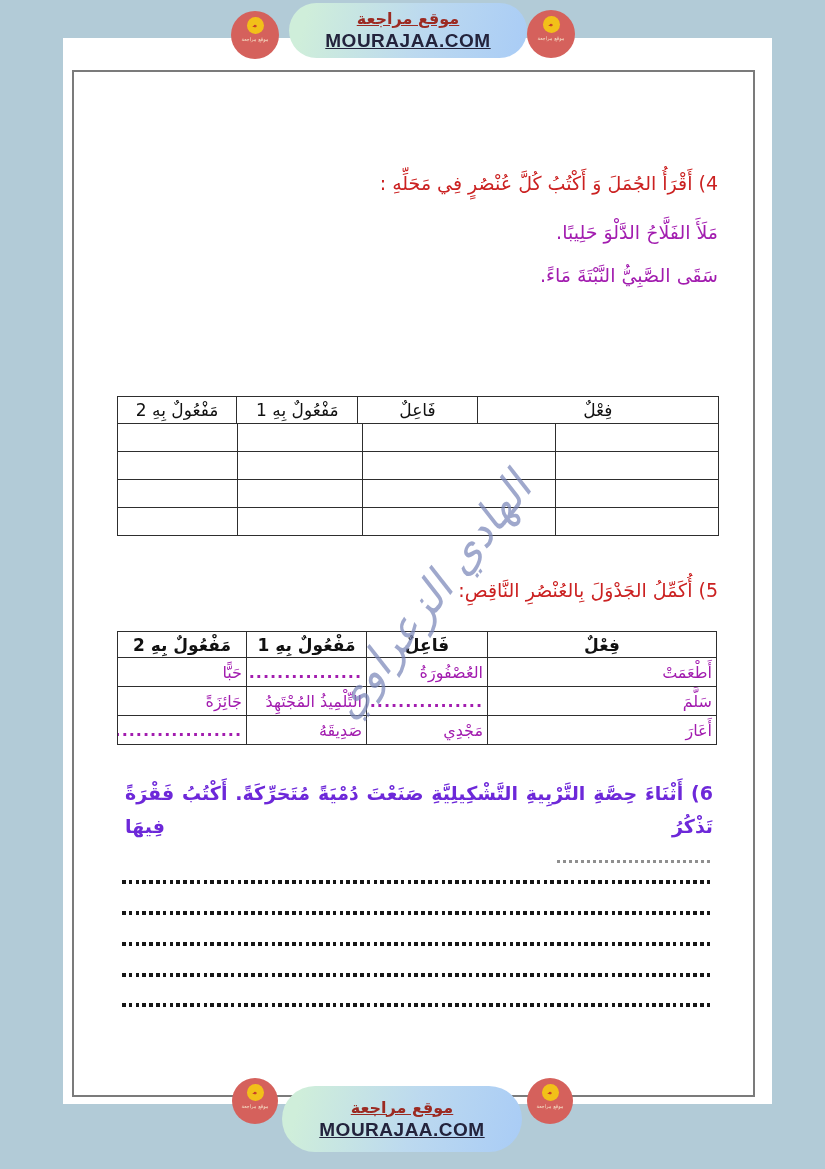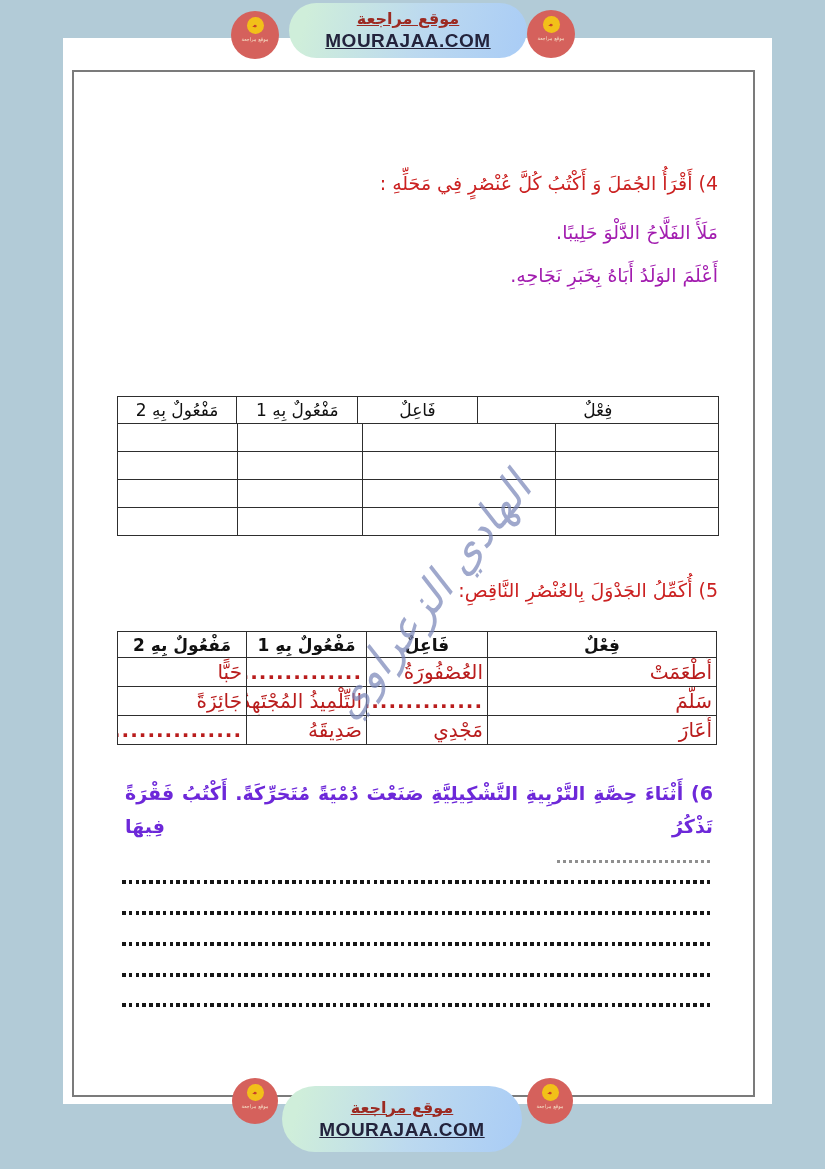--- a/index.html
+++ b/index.html
@@ -48,21 +48,21 @@
 
   
   table{border-collapse:collapse;position:absolute;direction:rtl;table-layout:fixed;}
   td,th{border:1px solid #2e2e2e;padding:0 4px;overflow:hidden;white-space:nowrap;}
   .t1h{left:117px;top:396px;width:602px;}
   .t1h th{height:26px;font-size:17px;font-weight:normal;text-align:center;color:#111;}
   .t1b{left:117px;top:423px;width:602px;}
   .t1b td{height:27px;}
   .t2{left:117px;top:631px;width:599px;}
   .t2 th{height:25px;font-size:17px;font-weight:bold;text-align:center;color:#111;}
-  .t2 td{height:28px;font-size:20px;text-align:right;color:#b91c1c;}
+  .t2 td{height:28px;font-size:16px;text-align:right;color:#a21caf;}
   .t2 td.dots{font-weight:bold;letter-spacing:1px;}
 
   
   .ans{position:absolute;height:4px;width:590px;left:122px;
     background:repeating-linear-gradient(90deg,#161616 0 3.5px,transparent 3.5px 6.8px);}
   .ans-short{position:absolute;left:557px;top:860px;width:155px;height:3px;
     background:repeating-linear-gradient(90deg,#8f8f8f 0 3px,transparent 3px 6px);}
   .a1{top:880px;}.a2{top:911px;}.a3{top:942px;}.a4{top:973px;}.a5{top:1003px;}
 
   
@@ -91,21 +91,21 @@
 </div>
 <div class="seal seal-b">
   <div class="yc">ﻣ</div>
   <div class="t1">موقع مراجعة</div>
   <div class="t2">mourajaa.com</div>
 </div>
 
 <div class="rtl-block ex-title title4">4) أَقْرَأُ الجُمَلَ وَ أَكْتُبُ كُلَّ عُنْصُرٍ فِي مَحَلِّهِ :</div>
 <div class="rtl-block sentences">
   <div>مَلَأَ الفَلَّاحُ الدَّلْوَ حَلِيبًا.</div>
-  <div>أَعْلَمَ الوَلَدُ أَبَاهُ بِخَبَرِ نَجَاحِهِ.</div>
+  <div>سَقَى الصَّبِيُّ النَّبْتَةَ مَاءً.</div>
 </div>
 
 <table class="t1h">
   <colgroup>
       <col style="width:241px">
       <col style="width:119px">
       <col style="width:121px">
       <col style="width:119px">
     </colgroup>
   <tbody>

